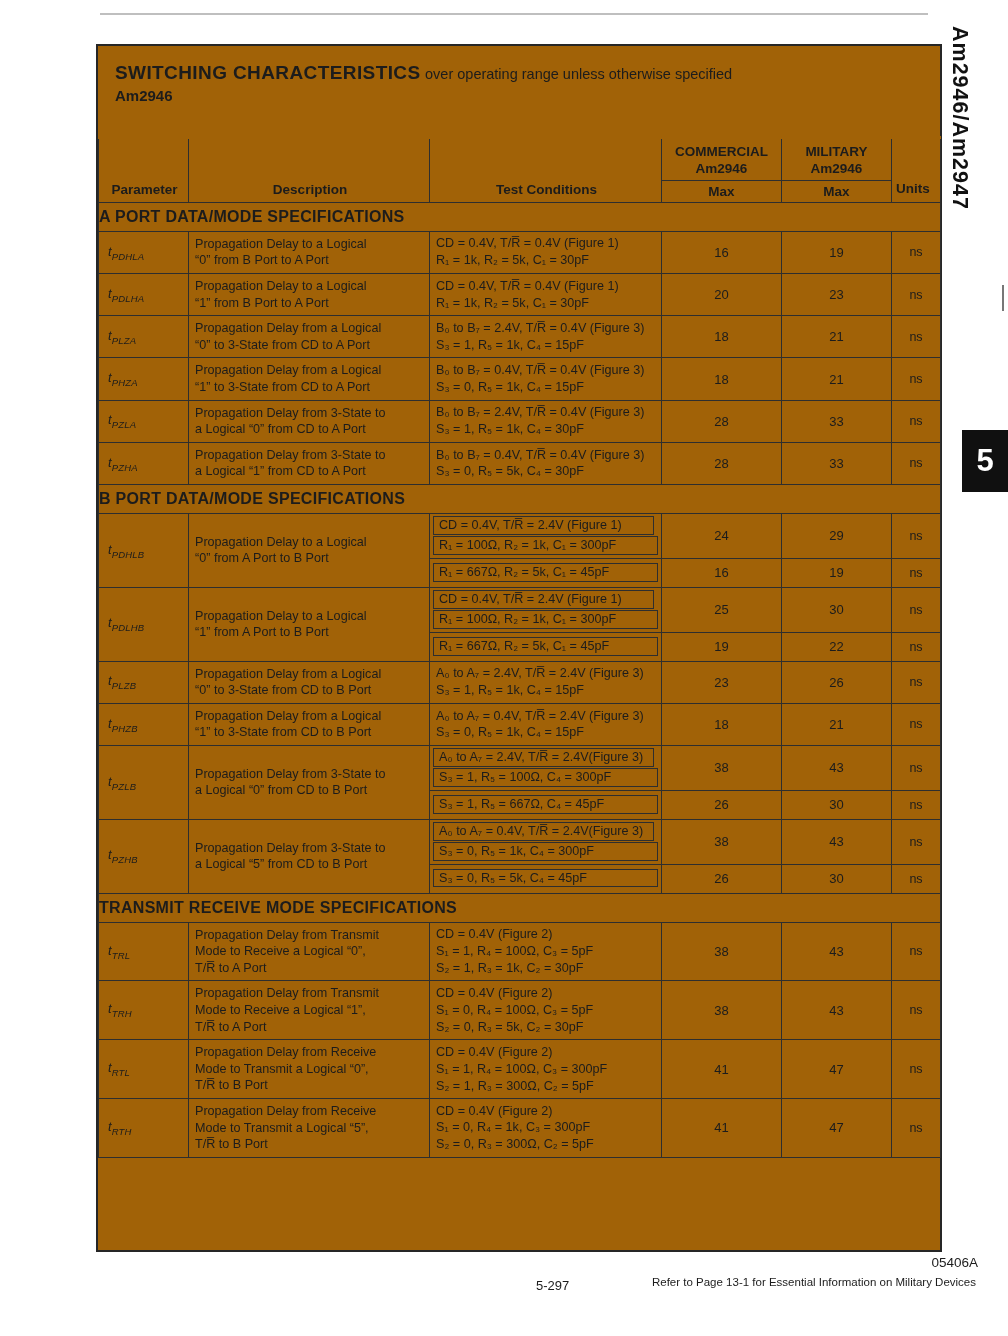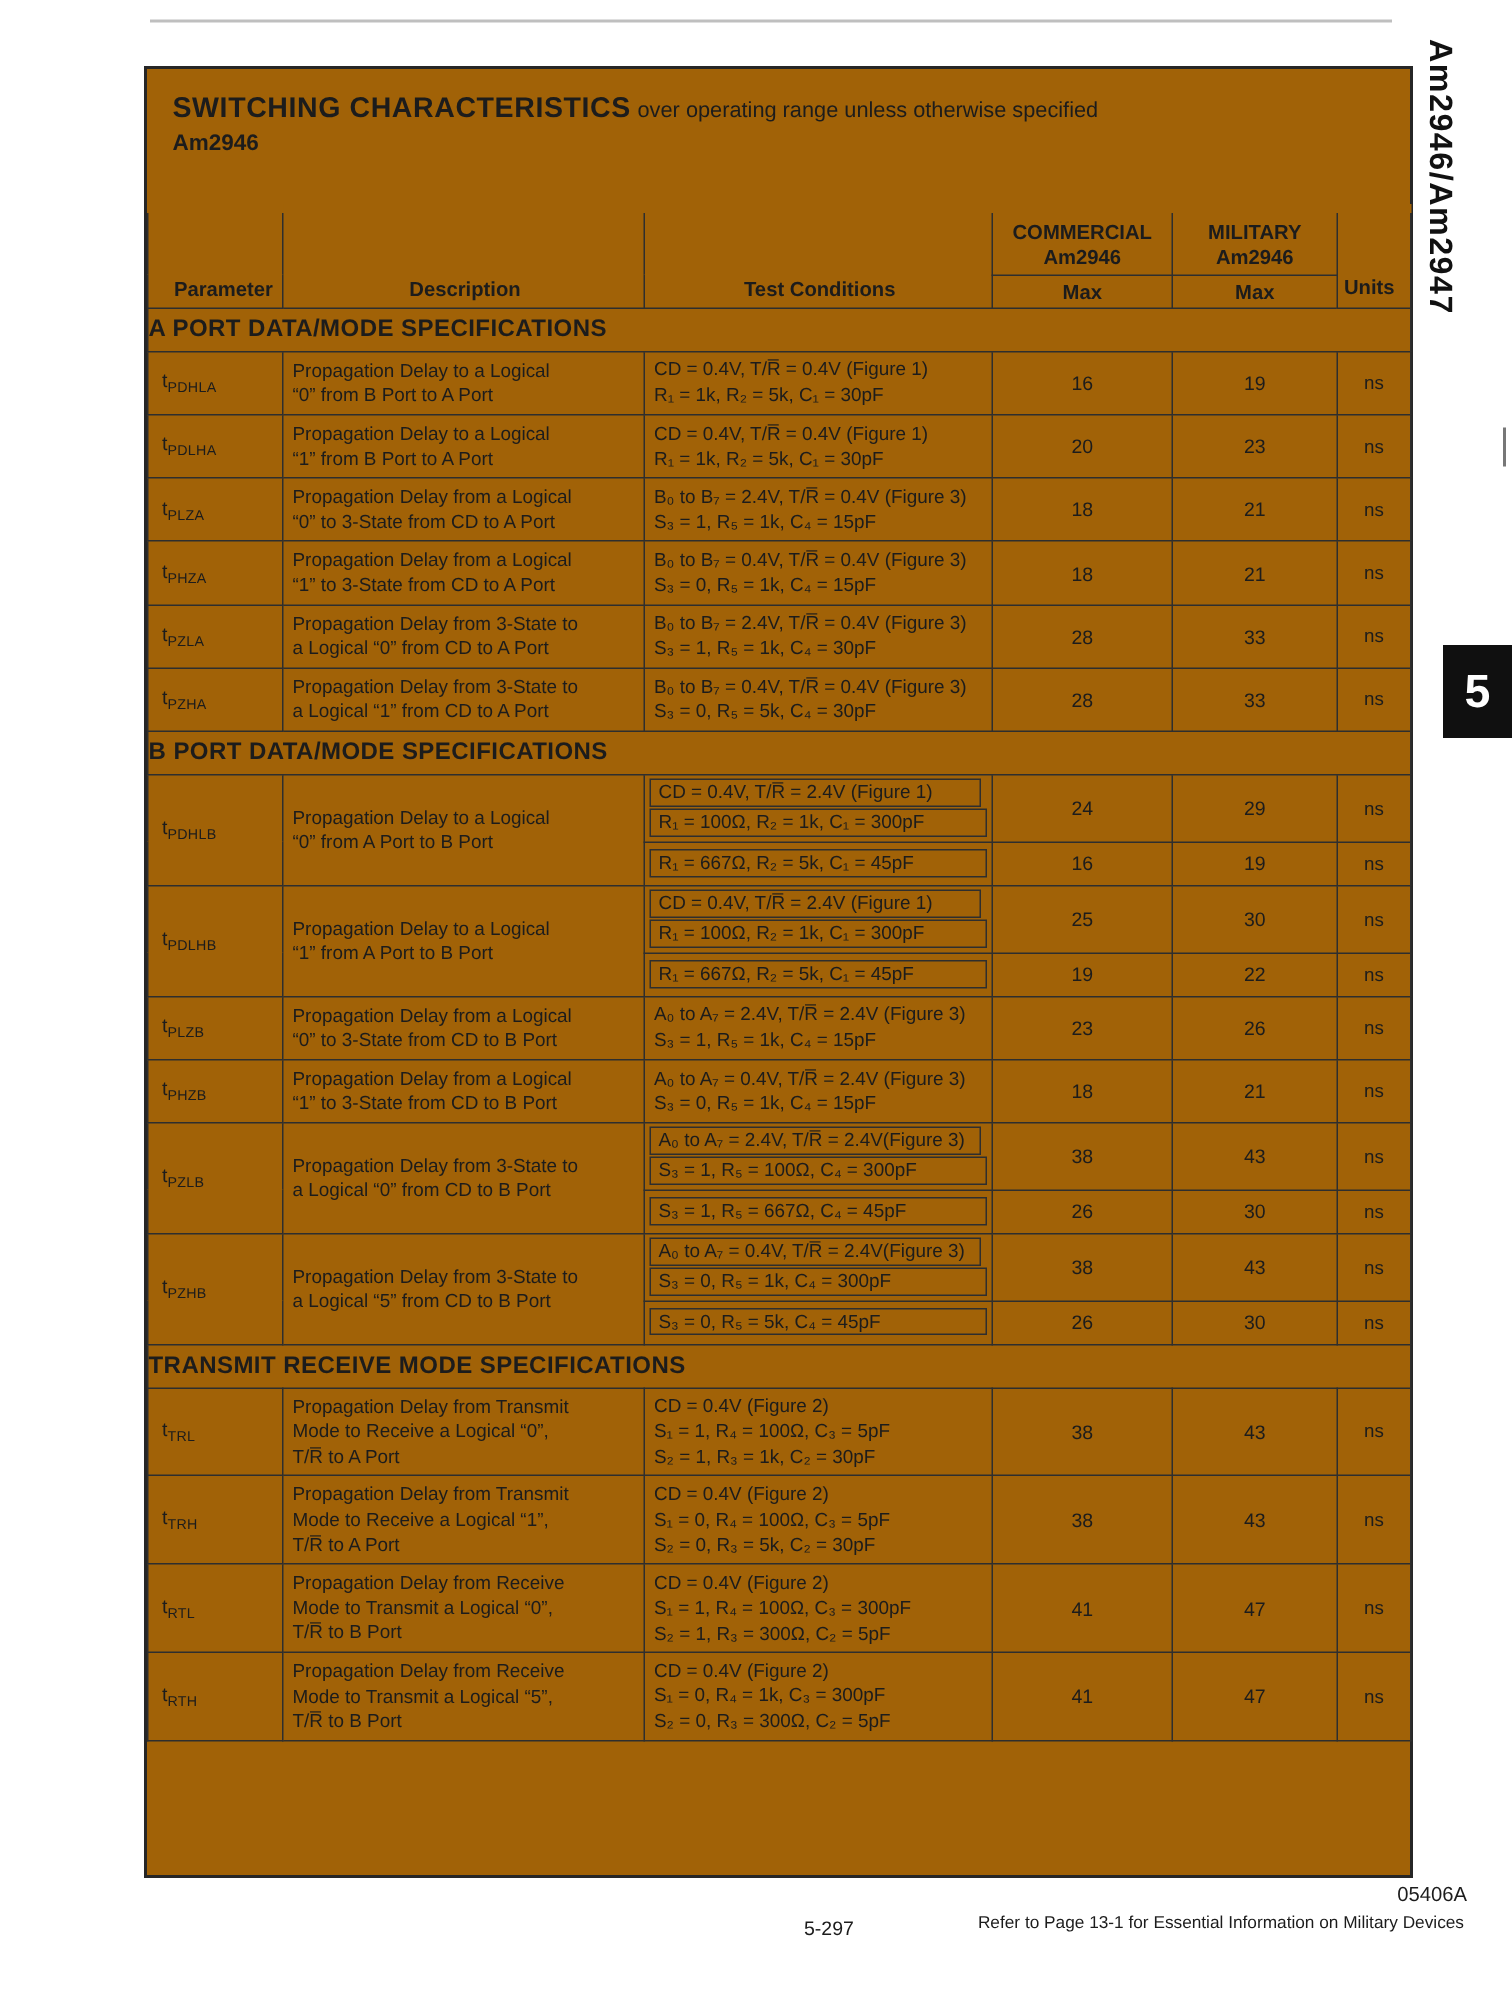--- a/index.html
+++ b/index.html
@@ -20,30 +20,30 @@
   .sheet{position:absolute;left:96px;top:44px;width:846px;height:1208px;
          border:2.5px solid #262626;background:#a16207;box-sizing:border-box;}
   .title-block{padding:16px 10px 10px 17px;height:64px;box-sizing:content-box;}
   .t1{font-weight:bold;font-size:19px;letter-spacing:.4px;}
   .t2{font-size:14.5px;}
   .t3{font-weight:bold;font-size:15px;margin-top:3px;}
 
   table.spec{border-collapse:collapse;width:100%;table-layout:fixed;}
   table.spec th,table.spec td{border:1.4px solid #2e2e2e;box-sizing:border-box;}
   thead th{font-size:13px;padding:2px 4px;}
-  th.side-h{vertical-align:bottom;text-align:right;padding:2px 6px 5px 8px;font-size:13.5px;}
+  th.side-h{vertical-align:bottom;text-align:center;padding:2px 6px 5px 8px;font-size:13.5px;}
   th.side-h.center{text-align:center;}
   th.grp{font-size:13.5px;line-height:1.25;padding-top:5px;vertical-align:top;text-align:center;}
   th.maxh{text-align:center;font-size:13.5px;padding:3px 0;}
   th.units-h{vertical-align:bottom;text-align:left;padding-bottom:6px;font-size:13.5px;}
-  tr.first-head th{border-top:6px solid #a16207;}
+  tr.first-head th{border-top:3px solid #a16207;}
 
   td.section-head{font-weight:bold;font-size:16px;text-align:left;padding:3px 0;
                   border-top:2px solid #2e2e2e;border-bottom:2px solid #2e2e2e;letter-spacing:.3px;}
-  td.param{padding:2px 4px 2px 9px;font-size:13px;vertical-align:middle;}
+  td.param{padding:2px 4px 2px 9px;font-size:13px;vertical-align:middle;font-style:italic;}
   td.param sub{font-size:9.5px;letter-spacing:.2px;}
   td.desc{padding:4px 6px;font-size:12.6px;line-height:1.32;vertical-align:middle;}
   td.tc{padding:0 6px;font-size:12.6px;line-height:1.34;vertical-align:middle;}
   td.tc.boxed{padding:1px 3px 2px 3px;}
   .cond-box{border:1.3px solid #2e2e2e;padding:0 5px;margin:1px 0;}
   .cond-box.head{margin-right:4px;border-width:1.1px;}
   td.val{text-align:center;font-size:13px;vertical-align:middle;}
   td.unit{font-size:12.5px;}
   tbody tr{height:29px;}
 

